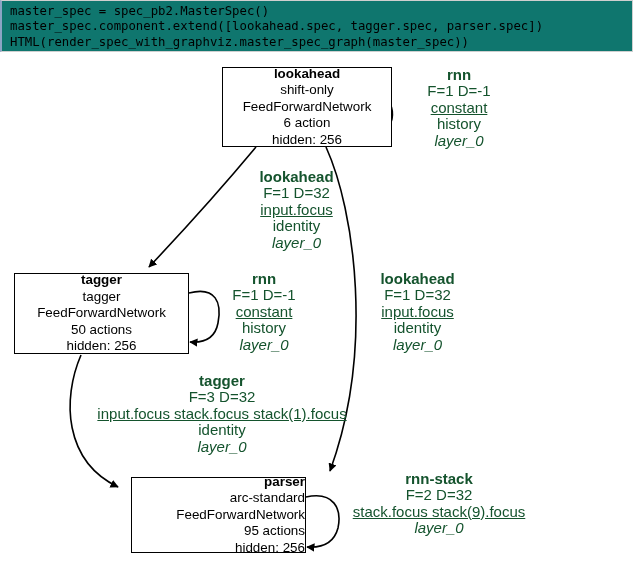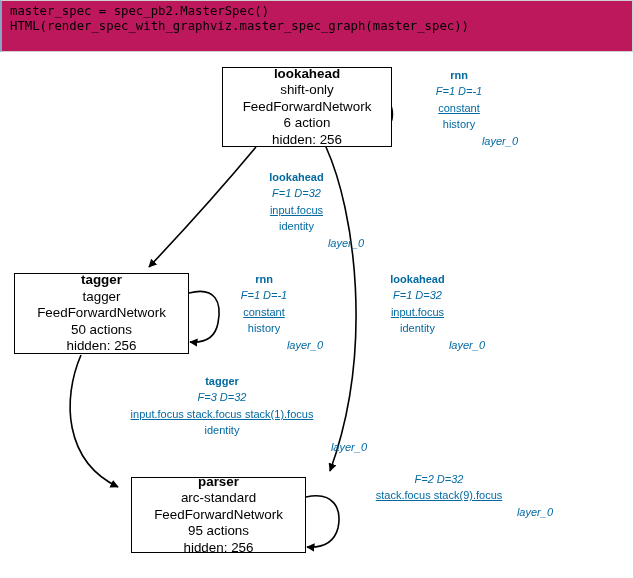--- a/index.html
+++ b/index.html
@@ -16,21 +16,21 @@
   }
 
   
   #code-cell {
     position: absolute;
     left: 0;
     top: 0;
     width: 633px;
     height: 52px;
     box-sizing: border-box;
-    background: #be185d;
+    background: #0f766e;
     border: 1px solid #cfcfcf;
     border-left: 2px solid #8ca4c4;
     padding: 3px 0 0 8px;
   }
   #code-cell pre {
     margin: 0;
     font-family: "DejaVu Sans Mono", "Liberation Mono", monospace;
     font-size: 12.3px;
     line-height: 15.4px;
     color: #000000;
@@ -66,37 +66,38 @@
     justify-content: center;
     align-items: center;
     z-index: 3;
   }
   .node .n-title { font-weight: bold; }
 
   
   .elabel {
     position: absolute;
     text-align: center;
-    font-size: 11px;
+    font-size: 15px;
     line-height: 16.4px;
-    color: #0369a1;
+    color: #14532d;
     white-space: nowrap;
     z-index: 4;
   }
   .elabel .l-name   { font-weight: bold; display: block; }
-  .elabel .l-fd     { display: block; font-style: italic; }
+  .elabel .l-fd     { display: block; }
   .elabel .l-feat   { display: block; text-decoration: underline; }
   .elabel .l-trans  { display: block; }
-  .elabel .l-layer  { display: block; font-style: italic; text-align: right; }
+  .elabel .l-layer  { display: block; font-style: italic; }
 </style>
 </head>
 <body>
 
 <div id="code-cell">
   <pre>master_spec = spec_pb2.MasterSpec()</pre>
+  <pre>master_spec.component.extend([lookahead.spec, tagger.spec, parser.spec])</pre>
   <pre>HTML(render_spec_with_graphviz.master_spec_graph(master_spec))</pre>
 </div>
 
 <div id="graph">
 
   <svg width="633" height="526" viewBox="0 0 633 526">
     <defs>
       <marker id="arrow" viewBox="0 0 10 10" refX="9" refY="5" markerWidth="5.2" markerHeight="5.2" orient="auto-start-reverse">
         <path d="M 0 0 L 10 5 L 0 10 z" fill="#000000"></path>
       </marker>
@@ -124,21 +125,21 @@
   </div>
 
   <div class="node" style="left:14px; top:222px; width:175px; height:81px;">
     <div class="n-title">tagger</div>
     <div>tagger</div>
     <div>FeedForwardNetwork</div>
     <div>50 actions</div>
     <div>hidden: 256</div>
   </div>
 
-  <div class="node" style="left:131px; top:426px; width:175px; height:76px;">
+  <div class="node" style="left:131px; top:426px; width:175px; height:76px;align-items:flex-end;">
     <div class="n-title">parser</div>
     <div>arc-standard</div>
     <div>FeedForwardNetwork</div>
     <div>95 actions</div>
     <div>hidden: 256</div>
   </div>
 
   <div class="elabel" style="left:400px; top:16px; width:118px;">
     <span class="l-name">rnn</span>
     <span class="l-fd">F=1 D=-1</span>
@@ -173,18 +174,19 @@
 
   <div class="elabel" style="left:77px; top:322px; width:290px;">
     <span class="l-name">tagger</span>
     <span class="l-fd">F=3 D=32</span>
     <span class="l-feat">input.focus stack.focus stack(1).focus</span>
     <span class="l-trans">identity</span>
     <span class="l-layer">layer_0</span>
   </div>
 
   <div class="elabel" style="left:325px; top:420px; width:228px;">
+    <span class="l-name">rnn-stack</span>
     <span class="l-fd">F=2 D=32</span>
     <span class="l-feat">stack.focus stack(9).focus</span>
     <span class="l-layer">layer_0</span>
   </div>
 
 </div>
 
 </body></html>

